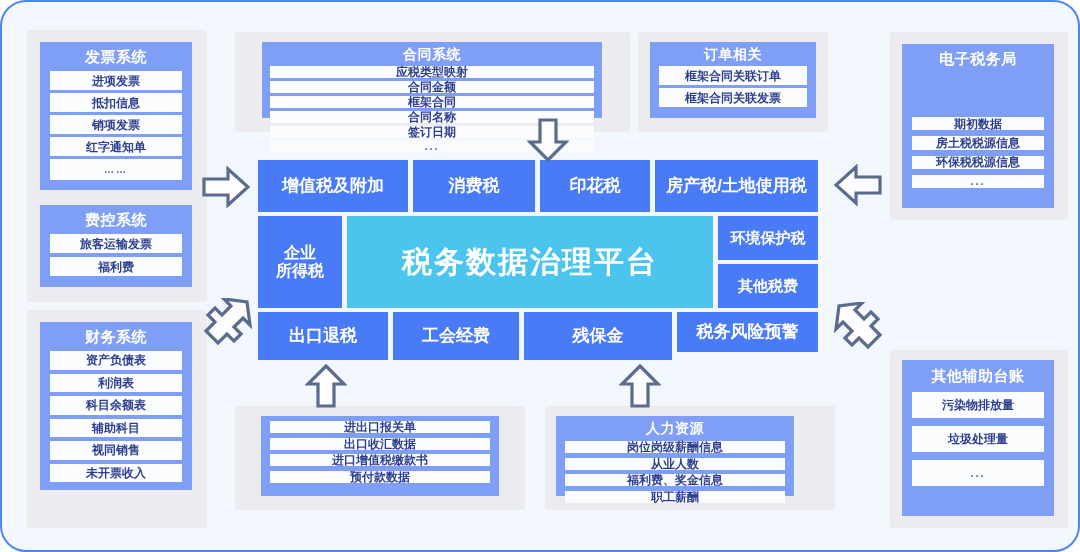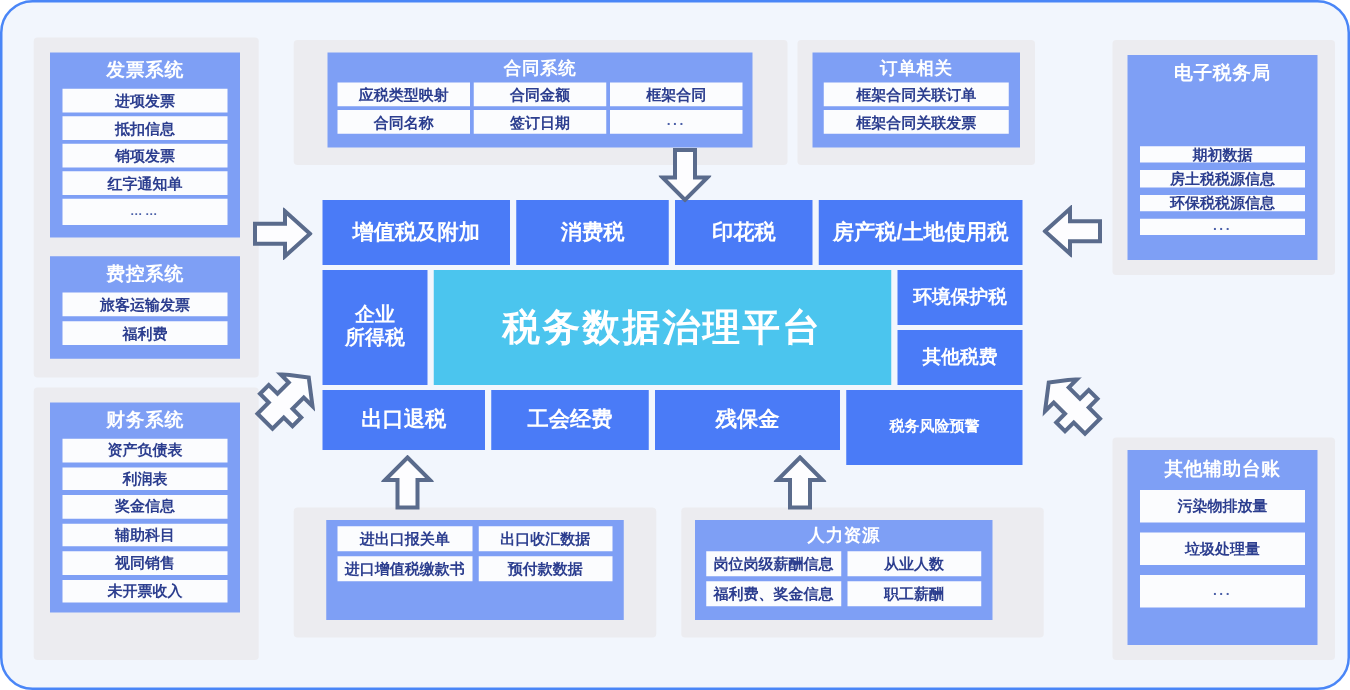--- a/index.html
+++ b/index.html
@@ -51,21 +51,21 @@
     text-align: center;
     font-weight: bold;
     display: flex;
     align-items: center;
     justify-content: center;
     line-height: 1;
     white-space: nowrap;
   }
   .chip.dots { color: #4a5fa8; letter-spacing: 2px; }
 
-  .row2 { display: flex; }
+  .row2 { display: flex; flex-direction: column; }
   .row2 > .chip { flex: 1; }
 
   
   .taxbox {
     position: absolute;
     background: #4a7bf7;
     color: #ffffff;
     font-weight: bold;
     display: flex;
     align-items: center;
@@ -116,21 +116,21 @@
   <div class="group" style="left:38px; top:203px; width:152px; height:82px; padding:7px 10px 8px;">
     <div class="group-title" style="font-size:15px; margin-bottom:7px;">费控系统</div>
     <div class="chip" style="height:19px; font-size:12px; margin-bottom:4px;">旅客运输发票</div>
     <div class="chip" style="height:19px; font-size:12px;">福利费</div>
   </div>
 
   <div class="group" style="left:38px; top:320px; width:152px; height:168px; padding:7px 10px 8px;">
     <div class="group-title" style="font-size:15px; margin-bottom:7px;">财务系统</div>
     <div class="chip" style="height:21px; font-size:12px; margin-bottom:4px;">资产负债表</div>
     <div class="chip" style="height:21px; font-size:12px; margin-bottom:4px;">利润表</div>
-    <div class="chip" style="height:21px; font-size:12px; margin-bottom:4px;">奖金信息</div>
+    <div class="chip" style="height:21px; font-size:12px; margin-bottom:4px;">科目余额表</div>
     <div class="chip" style="height:21px; font-size:12px; margin-bottom:4px;">辅助科目</div>
     <div class="chip" style="height:21px; font-size:12px; margin-bottom:4px;">视同销售</div>
     <div class="chip" style="height:21px; font-size:12px;">未开票收入</div>
   </div>
 
   <div class="group" style="left:260px; top:40px; width:340px; height:76px; padding:5px 8px 7px;">
     <div class="group-title" style="font-size:14px; margin-bottom:5px;">合同系统</div>
     <div class="row2" style="margin-bottom:3px; gap:3px;">
       <div class="chip" style="height:19px; font-size:12px;">应税类型映射</div>
       <div class="chip" style="height:19px; font-size:12px;">合同金额</div>
@@ -194,21 +194,21 @@
 
   <div class="taxbox" style="left:256px; top:214px; width:84px; height:92px; font-size:16px;">企业
 所得税</div>
   <div id="platform-core" style="left:345px; top:214px; width:366px; height:92px;">税务数据治理平台</div>
   <div class="taxbox" style="left:716px; top:214px; width:100px; height:44px; font-size:15px;">环境保护税</div>
   <div class="taxbox" style="left:716px; top:262px; width:100px; height:44px; font-size:15px;">其他税费</div>
 
   <div class="taxbox" style="left:256px; top:310px; width:130px; height:48px; font-size:17px;">出口退税</div>
   <div class="taxbox" style="left:391px; top:310px; width:126px; height:48px; font-size:17px;">工会经费</div>
   <div class="taxbox" style="left:522px; top:310px; width:148px; height:48px; font-size:17px;">残保金</div>
-  <div class="taxbox" style="left:675px; top:310px; width:141px; height:60px; font-size:12px;">税务风险预警</div>
+  <div class="taxbox" style="left:675px; top:310px; width:141px; height:40px; font-size:17px;">税务风险预警</div>
 
   <div class="arrow" style="left:200px; top:164px;">
     <svg width="48" height="42" viewBox="0 0 48 42">
       <polygon points="2,13 26,13 26,3 46,21 26,39 26,29 2,29" fill="#fdfdff" stroke="#5a6b8c" stroke-width="3.2" stroke-linejoin="miter"></polygon>
     </svg>
   </div>
 
   <div class="arrow" style="left:200px; top:296px;">
     <svg width="50" height="50" viewBox="0 0 50 50">
       <polygon points="4,33 13,24 6,17 13,10 20,17 29,8 22,1 45,4 48,27 41,20 32,29 39,36 32,43 25,36 16,45" fill="#fdfdff" stroke="#5a6b8c" stroke-width="3.2" stroke-linejoin="miter"></polygon>

